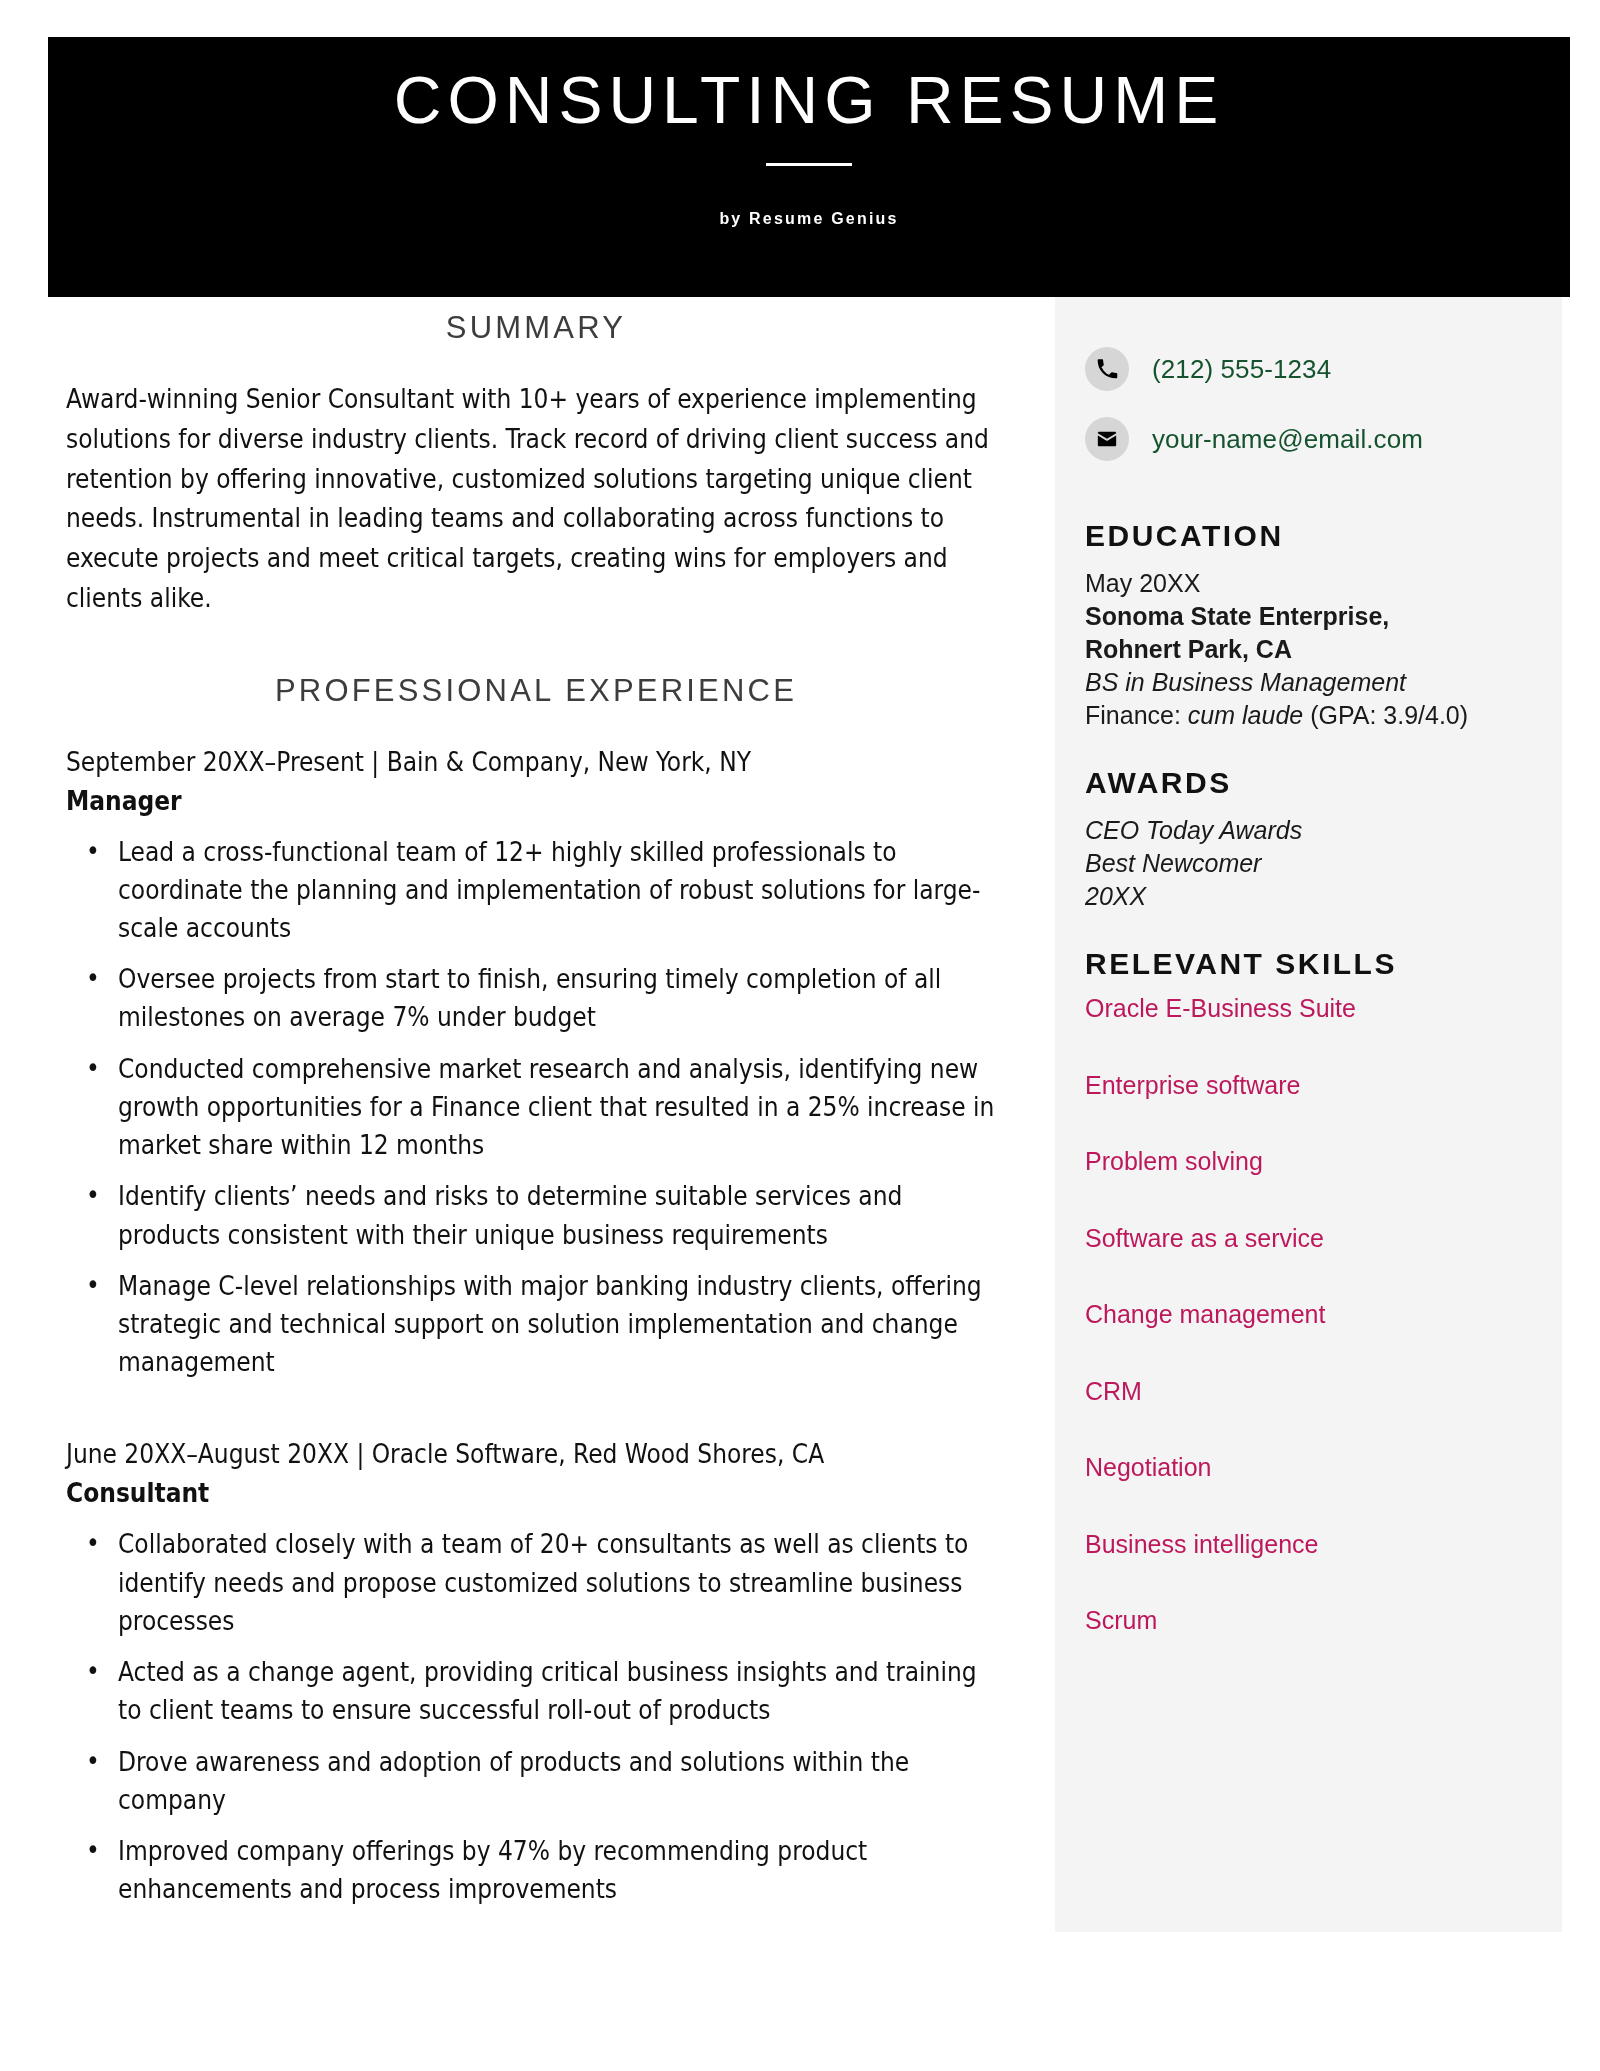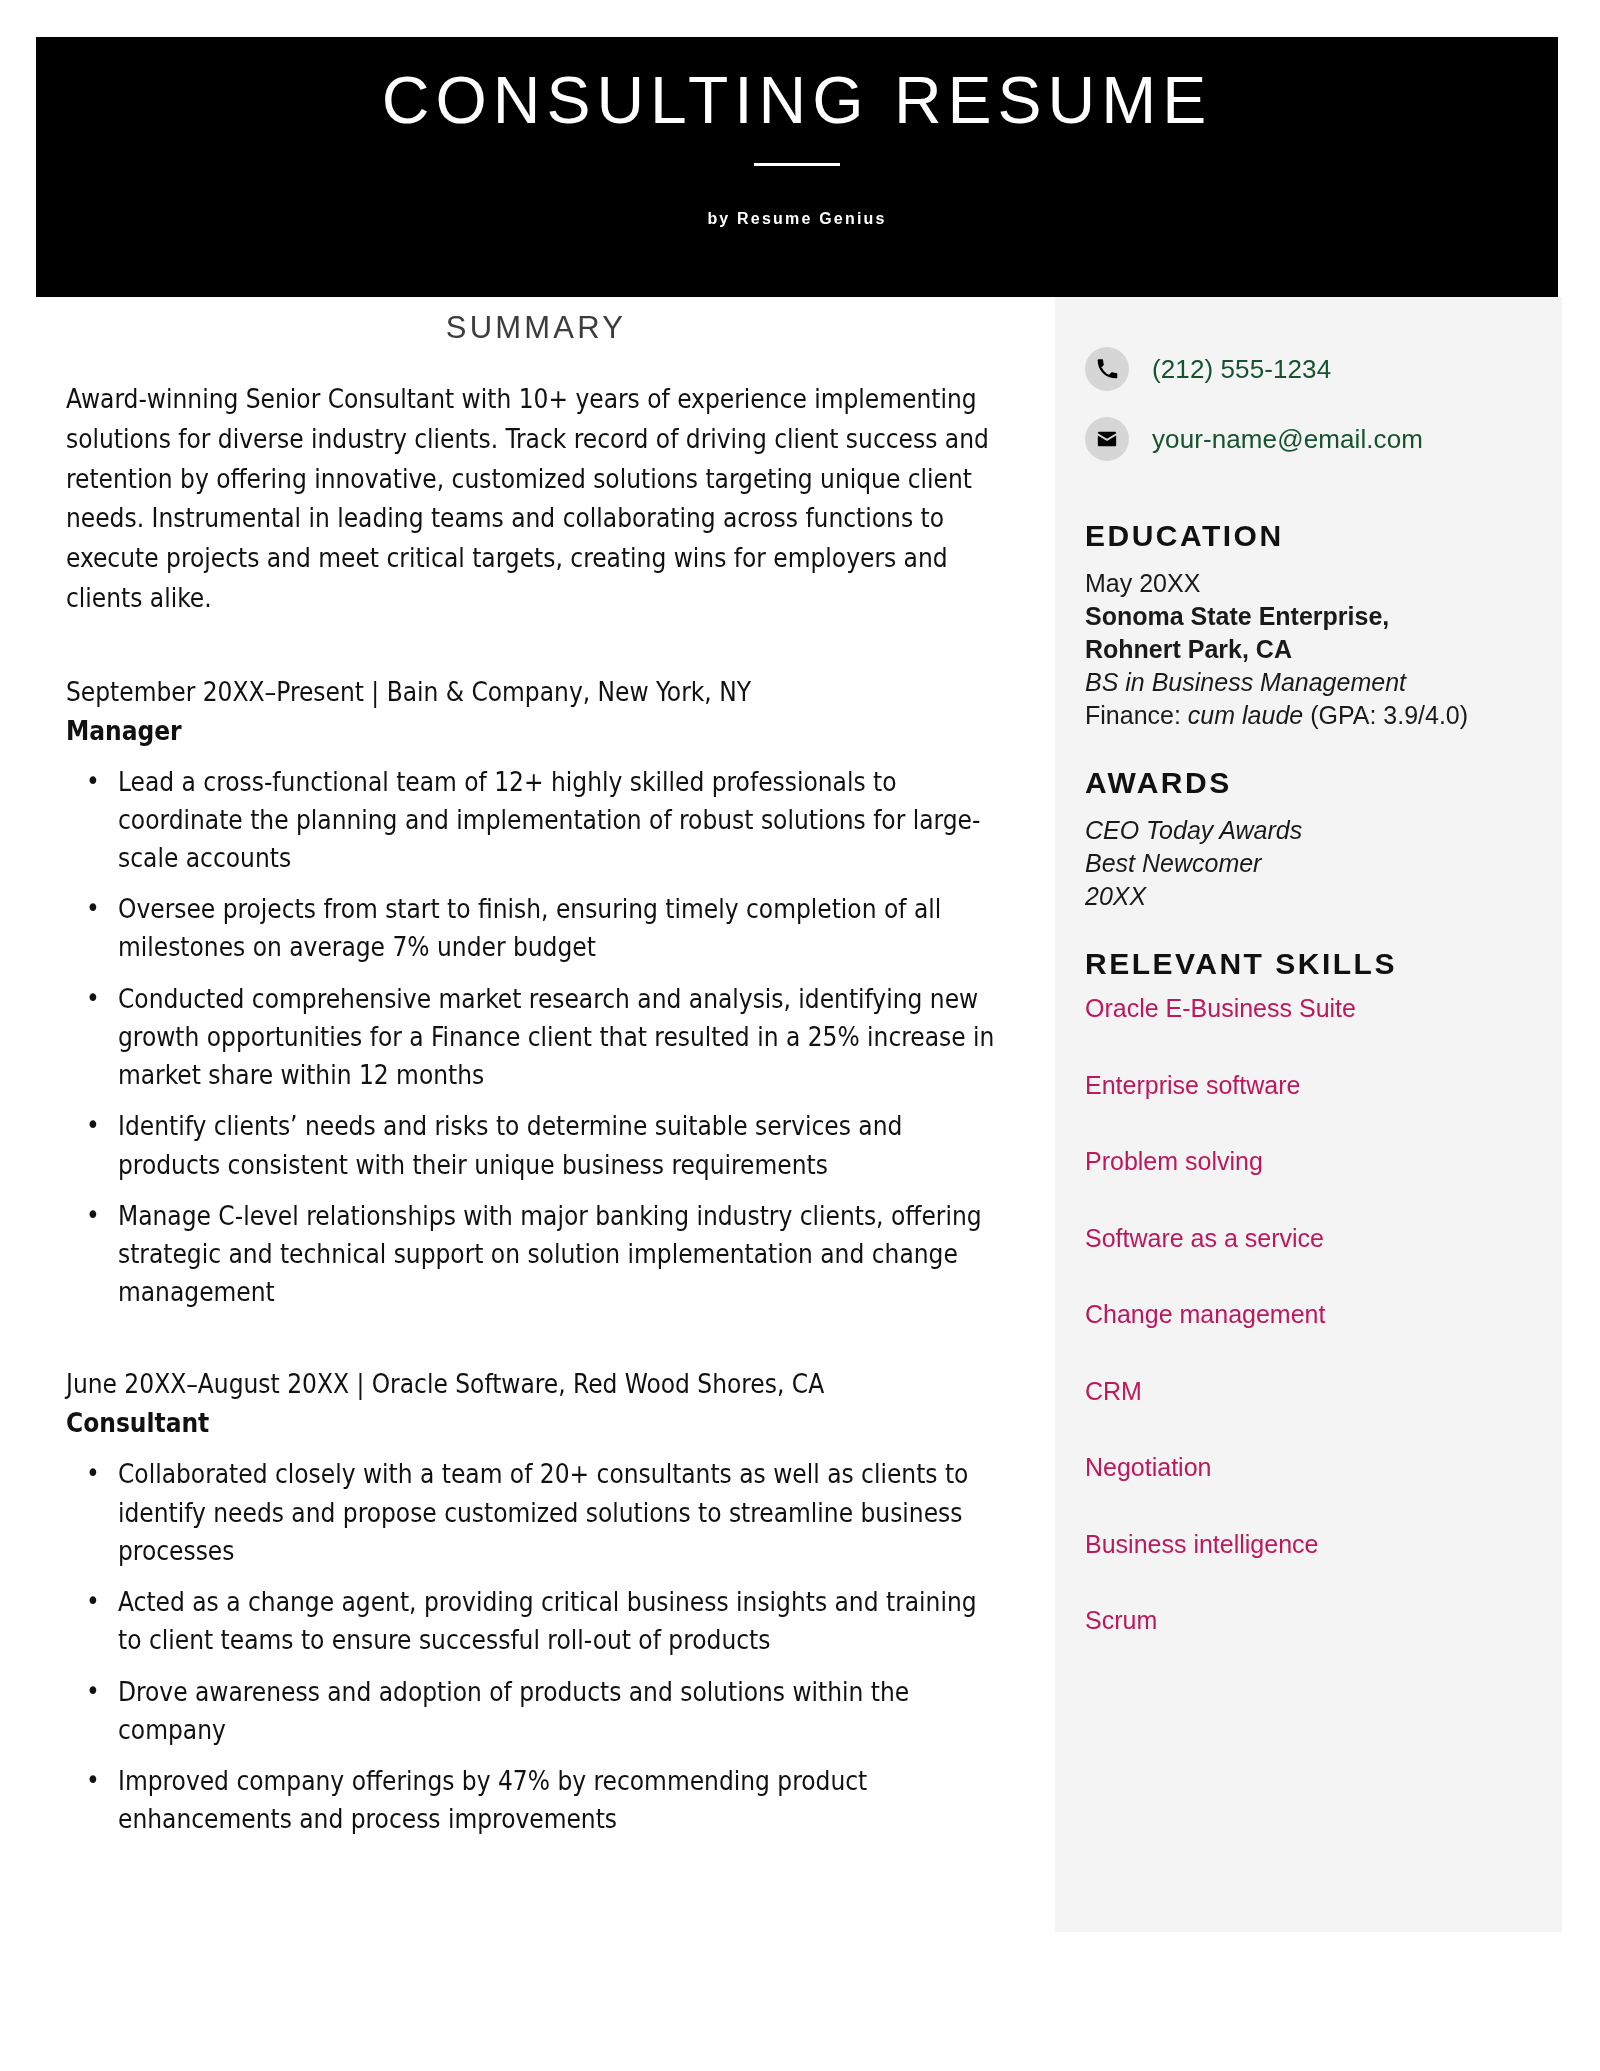--- a/index.html
+++ b/index.html
@@ -15,21 +15,21 @@
     position: relative;
     width: 1600px;
     height: 2071px;
     background: #ffffff;
     overflow: hidden;
   }
 
   
   .header-bar {
     position: absolute;
-    left: 36px;
+    left: 48px;
     top: 37px;
     width: 1522px;
     height: 260px;
     background: #000000;
     display: flex;
     flex-direction: column;
     align-items: center;
     justify-content: flex-start;
     padding-top: 26px;
   }
@@ -252,20 +252,21 @@
         </div>
     </div>
 
   </aside>
 
   <main class="main">
 
     <div class="section-heading">SUMMARY</div>
     <p class="summary-text">Award-winning Senior Consultant with 10+ years of experience implementing solutions for diverse industry clients. Track record of driving client success and retention by offering innovative, customized solutions targeting unique client needs. Instrumental in leading teams and collaborating across functions to execute projects and meet critical targets, creating wins for employers and clients alike.</p>
 
+    <div class="section-heading">PROFESSIONAL EXPERIENCE</div>
     <div id="jobs">
         <div class="job">
           <div class="job-meta">September 20XX–Present | Bain &amp; Company, New York, NY</div>
           <div class="job-title">Manager</div>
           <ul class="bullets">
             <li>Lead a cross-functional team of 12+ highly skilled professionals to coordinate the planning and implementation of robust solutions for large-scale accounts</li>
             <li>Oversee projects from start to finish, ensuring timely completion of all milestones on average 7% under budget</li>
             <li>Conducted comprehensive market research and analysis, identifying new growth opportunities for a Finance client that resulted in a 25% increase in market share within 12 months</li>
             <li>Identify clients’ needs and risks to determine suitable services and products consistent with their unique business requirements</li>
             <li>Manage C-level relationships with major banking industry clients, offering strategic and technical support on solution implementation and change management</li>

